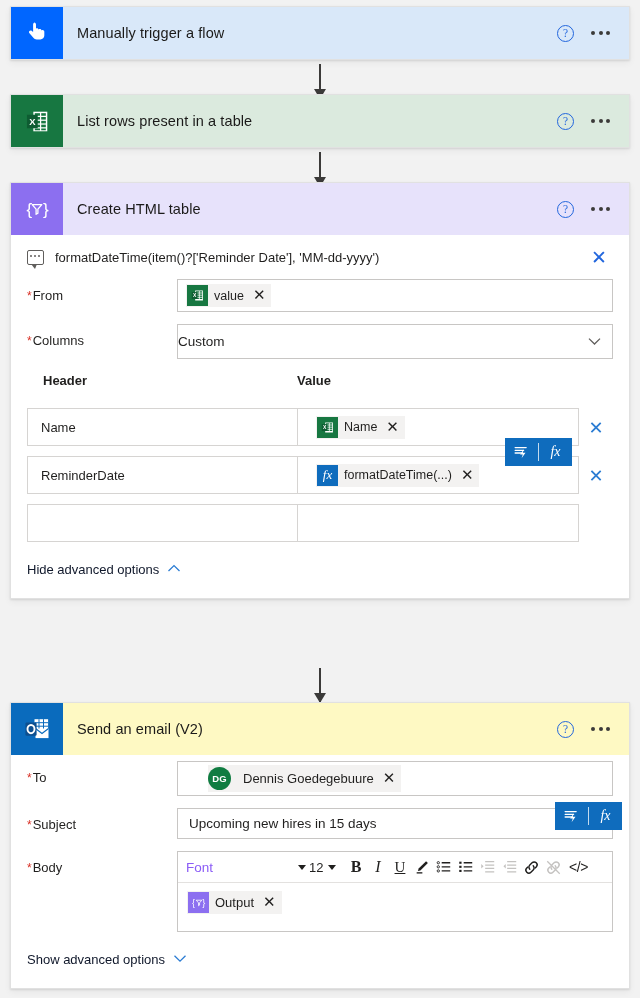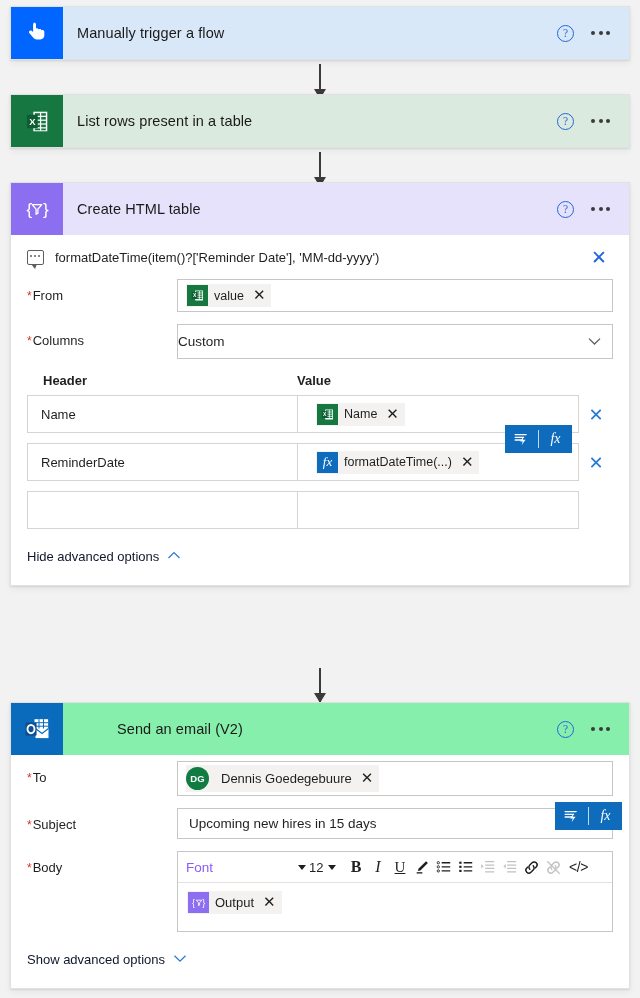--- a/index.html
+++ b/index.html
@@ -68,21 +68,21 @@
   }
   .ellipsis-icon i {
     width: 4px; height: 4px; border-radius: 50%;
     background: #3b3a39; display: block;
   }
 
   
   .hdr-blue   { background: #d9e8f9; }
   .hdr-green  { background: #dbeade; }
   .hdr-purple { background: #e7e2fb; }
-  .hdr-blue2  { background: #86efac; gap: 40px; }
+  .hdr-blue2  { background: #fef9c3; }
 
   .ic-flow    { background: #0066ff; }
   .ic-excel   { background: #177741; }
   .ic-data    { background: #8c6ff0; }
   .ic-outlook { background: #0a6bbd; }
 
   
   .arrow {
     position: absolute;
     left: 319px;
@@ -214,21 +214,21 @@
   .chev {
     color: #605e5c; font-size: 12px; line-height: 1;
     font-family: "DejaVu Sans", sans-serif;
   }
 
   
   .hv-head {
     display: flex;
     font-size: 13px; font-weight: bold;
     color: #201f1e;
-    margin: 14px 0 7px 0;
+    margin: 14px 0 20px 0;
   }
   .hv-head .c1 { width: 270px; flex: 0 0 270px; padding-left: 16px; }
   .hv-head .c2 { flex: 1 1 auto; }
 
   .hv-row {
     display: flex; align-items: stretch;
     position: relative;
     margin-bottom: 10px;
   }
   .hv-cell {
@@ -590,21 +590,21 @@
 
     <div class="card-body">
       <div class="spacer-row"></div>
 
       <div class="field-row">
         <div class="field-label">
           <span class="req-star">*</span><span>To</span>
         </div>
         <div class="field-ctl">
           <div class="input-box" style="min-height:35px;">
-            <span class="token" style="height:27px;background:#f3f2f1;">
+            <span class="token" style="height:27px;background:#f3f2f1;margin-left:22px;">
               <span class="avatar">DG</span>
               <span class="tk-label" style="padding-left:12px;font-size:13px;">Dennis Goedegebuure</span>
               <span class="tk-x">✕</span>
             </span>
           </div>
         </div>
       </div>
 
       <div class="field-row">
         <div class="field-label">

